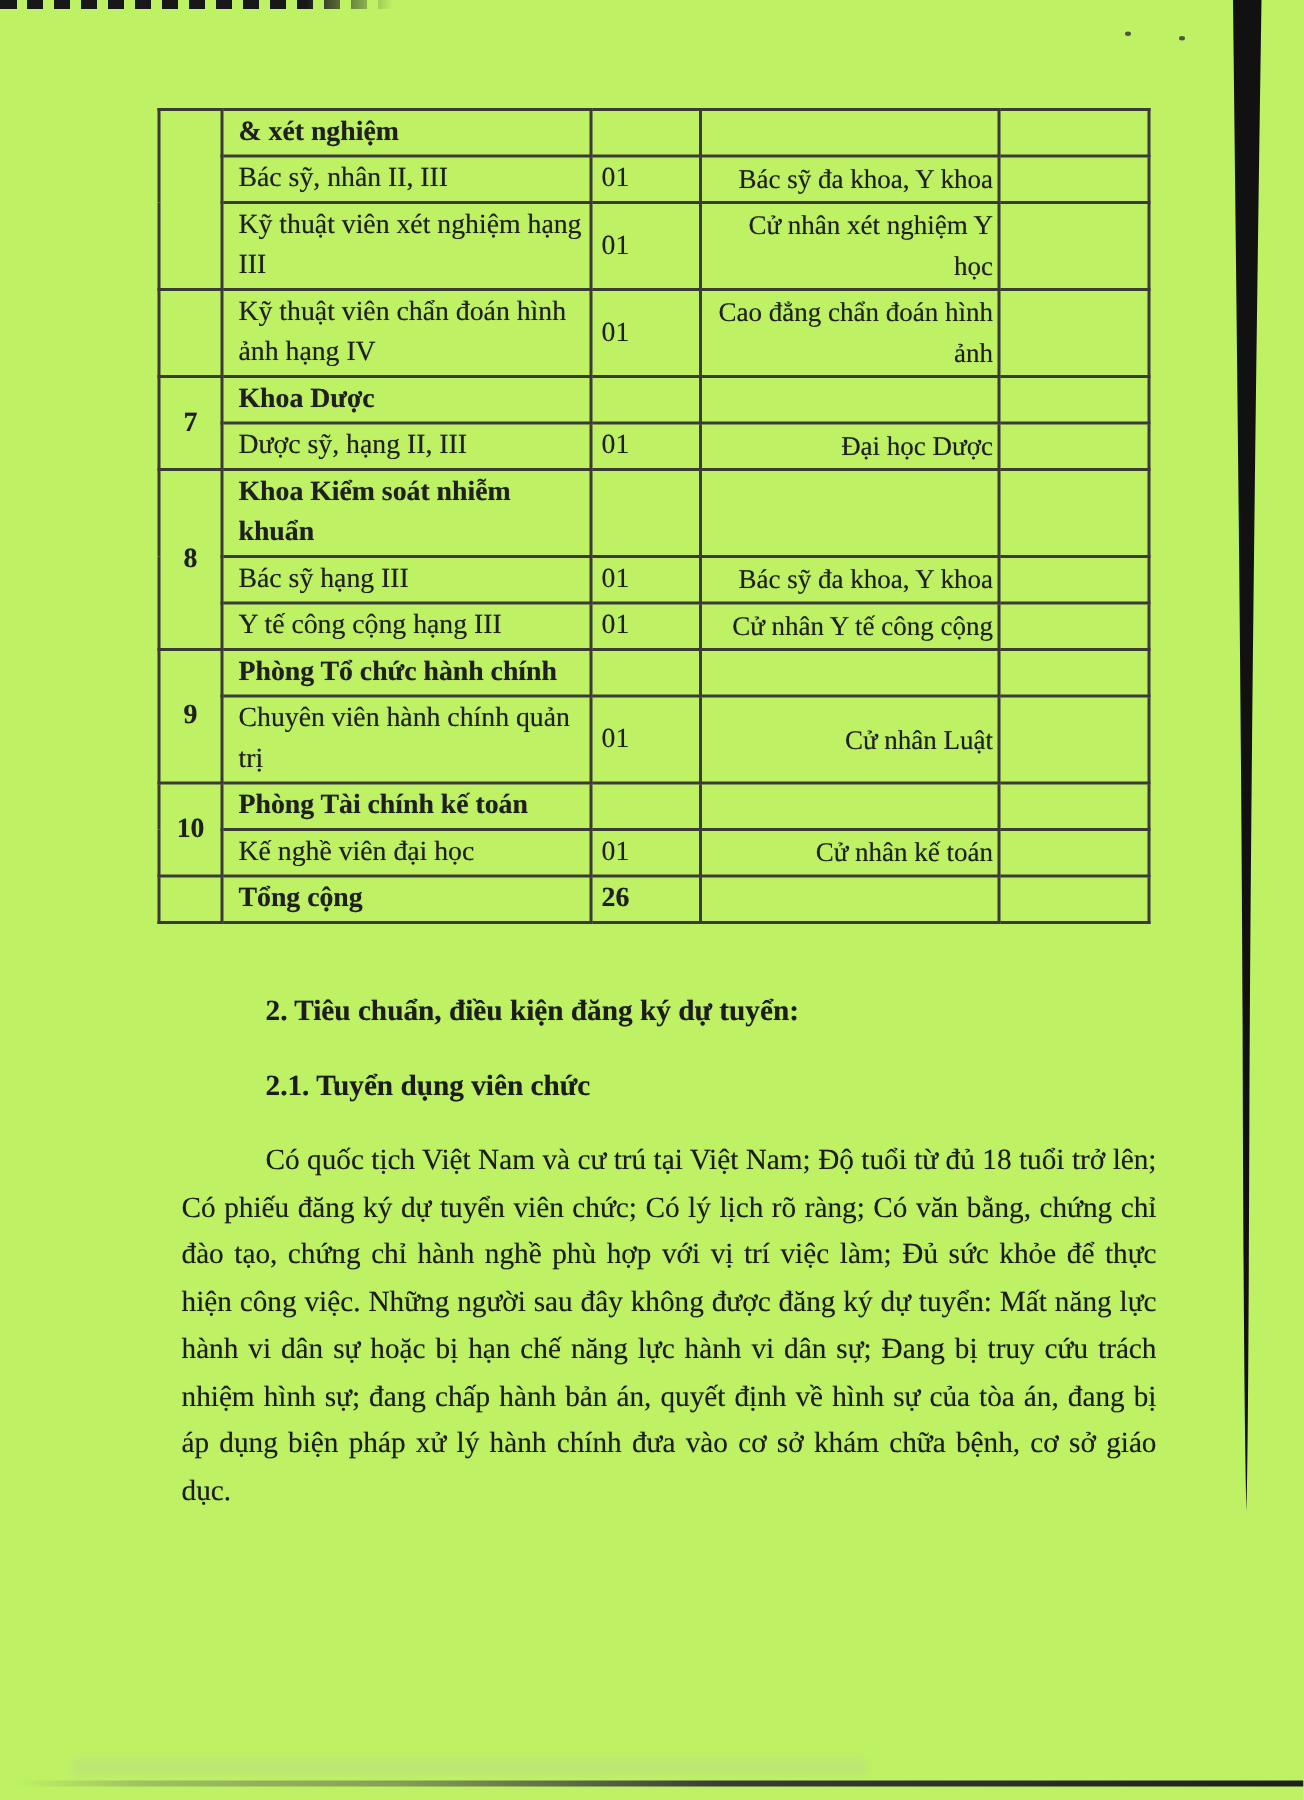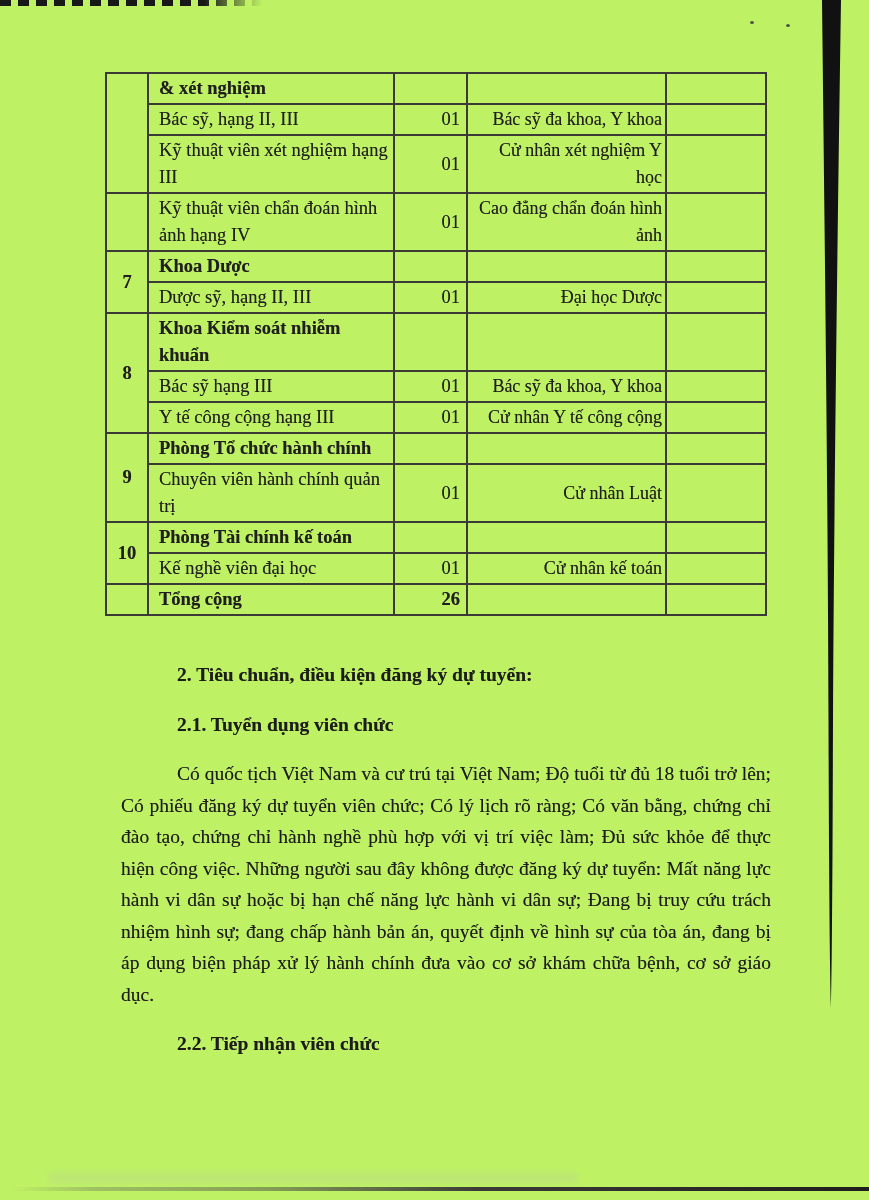--- a/index.html
+++ b/index.html
@@ -45,21 +45,21 @@
     text-shadow:0 0 .5px rgba(40,40,40,.55);
   }
   .recruit-table td{
     border:2px solid #3b3a36;
     padding:1px 6px;
     vertical-align:middle;
     height:30px;
   }
   .recruit-table td.col-num{text-align:center;font-weight:bold;padding:1px 2px;}
   .recruit-table td.col-pos{text-align:left;padding:1px 4px 1px 10px;}
-  .recruit-table td.col-count{text-align:right;}
+  .recruit-table td.col-count{text-align:left;}
   .recruit-table td.col-qual{text-align:right;font-size:18px;padding:1px 3px;}
   .recruit-table td.bold{font-weight:bold;}
 
   
   .textblock{
     position:absolute;left:103px;top:641px;width:686px;
     font-size:19.5px;line-height:31.5px;
     text-shadow:0 0 .5px rgba(40,40,40,.5);
   }
   .textblock p{margin:18px;}
@@ -91,21 +91,21 @@
     </colgroup>
     <tbody>
         <tr>
           <td class="col-num" rowspan="3"></td>
           <td class="col-pos bold">&amp; xét nghiệm</td>
           <td class="col-count"></td>
           <td class="col-qual"></td>
           <td class="col-note"></td>
         </tr>
         <tr>
-          <td class="col-pos">Bác sỹ, hạng II, III</td>
+          <td class="col-pos">Bác sỹ, nhân II, III</td>
           <td class="col-count">01</td>
           <td class="col-qual">Bác sỹ đa khoa, Y khoa</td>
           <td class="col-note"></td>
         </tr>
         <tr>
           <td class="col-pos">Kỹ thuật viên xét nghiệm hạng III</td>
           <td class="col-count">01</td>
           <td class="col-qual">Cử nhân xét nghiệm Y học</td>
           <td class="col-note"></td>
         </tr>
@@ -181,16 +181,15 @@
           <td class="col-qual"></td>
           <td class="col-note"></td>
         </tr>
       </tbody>
   </table>
 
   <div class="textblock">
     <p class="h">2. Tiêu chuẩn, điều kiện đăng ký dự tuyển:</p>
     <p class="h">2.1. Tuyển dụng viên chức</p>
     <p class="para">Có quốc tịch Việt Nam và cư trú tại Việt Nam; Độ tuổi từ đủ 18 tuổi trở lên; Có phiếu đăng ký dự tuyển viên chức; Có lý lịch rõ ràng; Có văn bằng, chứng chỉ đào tạo, chứng chỉ hành nghề phù hợp với vị trí việc làm; Đủ sức khỏe để thực hiện công việc. Những người sau đây không được đăng ký dự tuyển: Mất năng lực hành vi dân sự hoặc bị hạn chế năng lực hành vi dân sự; Đang bị truy cứu trách nhiệm hình sự; đang chấp hành bản án, quyết định về hình sự của tòa án, đang bị áp dụng biện pháp xử lý hành chính đưa vào cơ sở khám chữa bệnh, cơ sở giáo dục.</p>
-    <p class="h">2.2. Tiếp nhận viên chức</p>
   </div>
 
 </div>
 
 </body></html>

